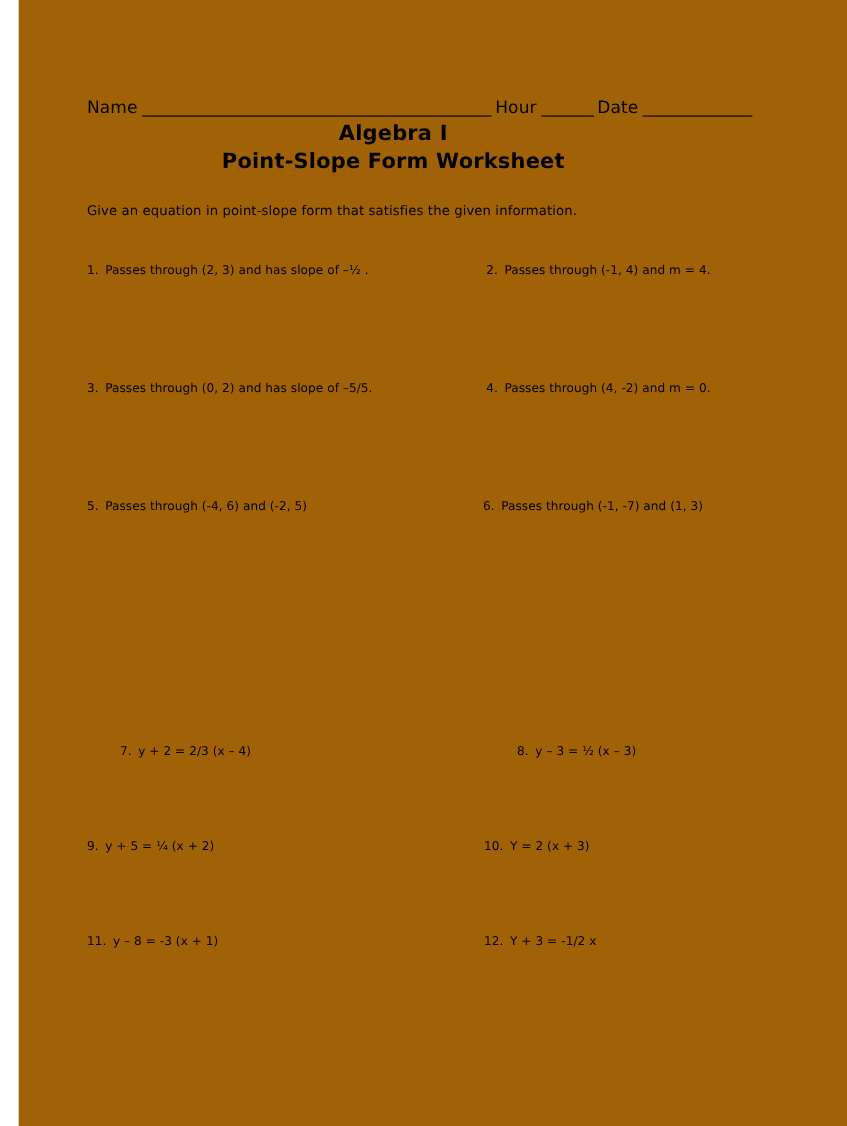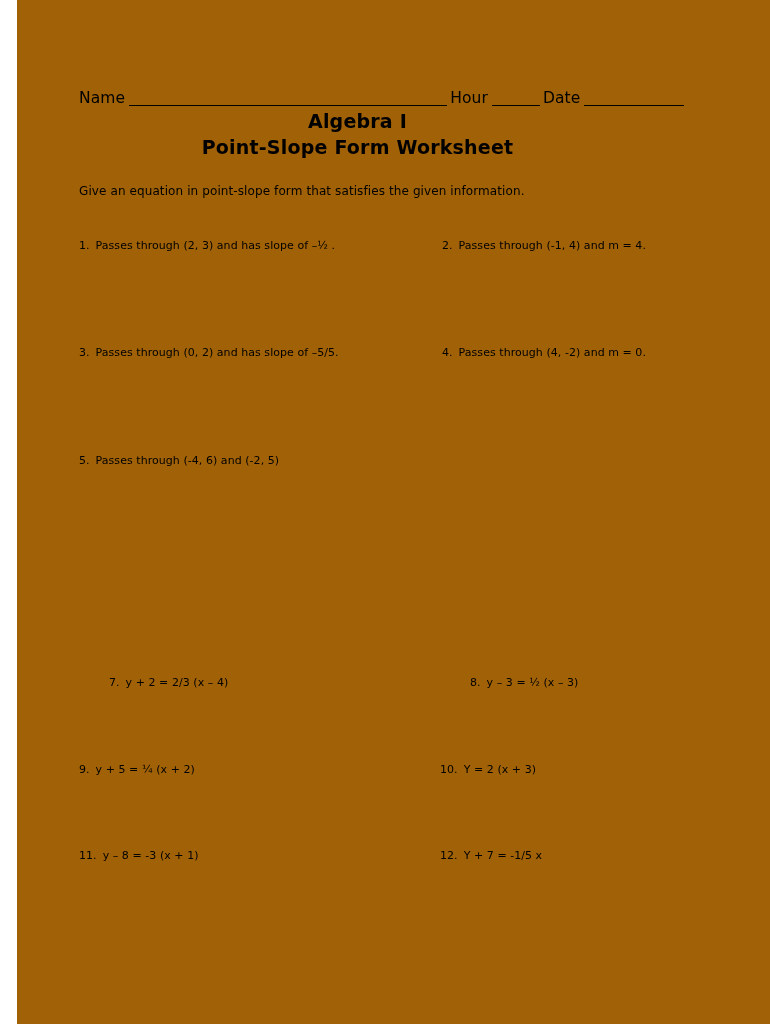--- a/index.html
+++ b/index.html
@@ -137,36 +137,39 @@
   <div class="problem col-left row-2">
     <span class="num">3.</span><span>Passes through (0, 2) and has slope of –5/5.</span>
   </div>
   <div class="problem col-right-a row-2">
     <span class="num">4.</span><span>Passes through (4, -2) and m = 0.</span>
   </div>
 
   <div class="problem col-left row-3">
     <span class="num">5.</span><span>Passes through (-4, 6) and (-2, 5)</span>
   </div>
+  <div class="problem col-right-b row-3">
+    <span class="num">6.</span><span>Passes through (-1, -7) and (1, 3)</span>
+  </div>
 
 
   <div class="problem col-left row-4">
     <span class="num">7.</span><span>y + 2 = 2/3 (x – 4)</span>
   </div>
   <div class="problem col-right-c row-4">
     <span class="num">8.</span><span>y – 3 = ½ (x – 3)</span>
   </div>
 
   <div class="problem col-left row-5">
     <span class="num">9.</span><span>y + 5 = ¼ (x + 2)</span>
   </div>
   <div class="problem col-right-c row-5">
     <span class="num">10.</span><span>Y = 2 (x + 3)</span>
   </div>
 
   <div class="problem col-left row-6">
     <span class="num">11.</span><span>y – 8 = -3 (x + 1)</span>
   </div>
   <div class="problem col-right-c row-6">
-    <span class="num">12.</span><span>Y + 7 = -1/5 x</span>
+    <span class="num">12.</span><span>Y + 3 = -1/2 x</span>
   </div>
 
 </div>
 
 </body></html>

